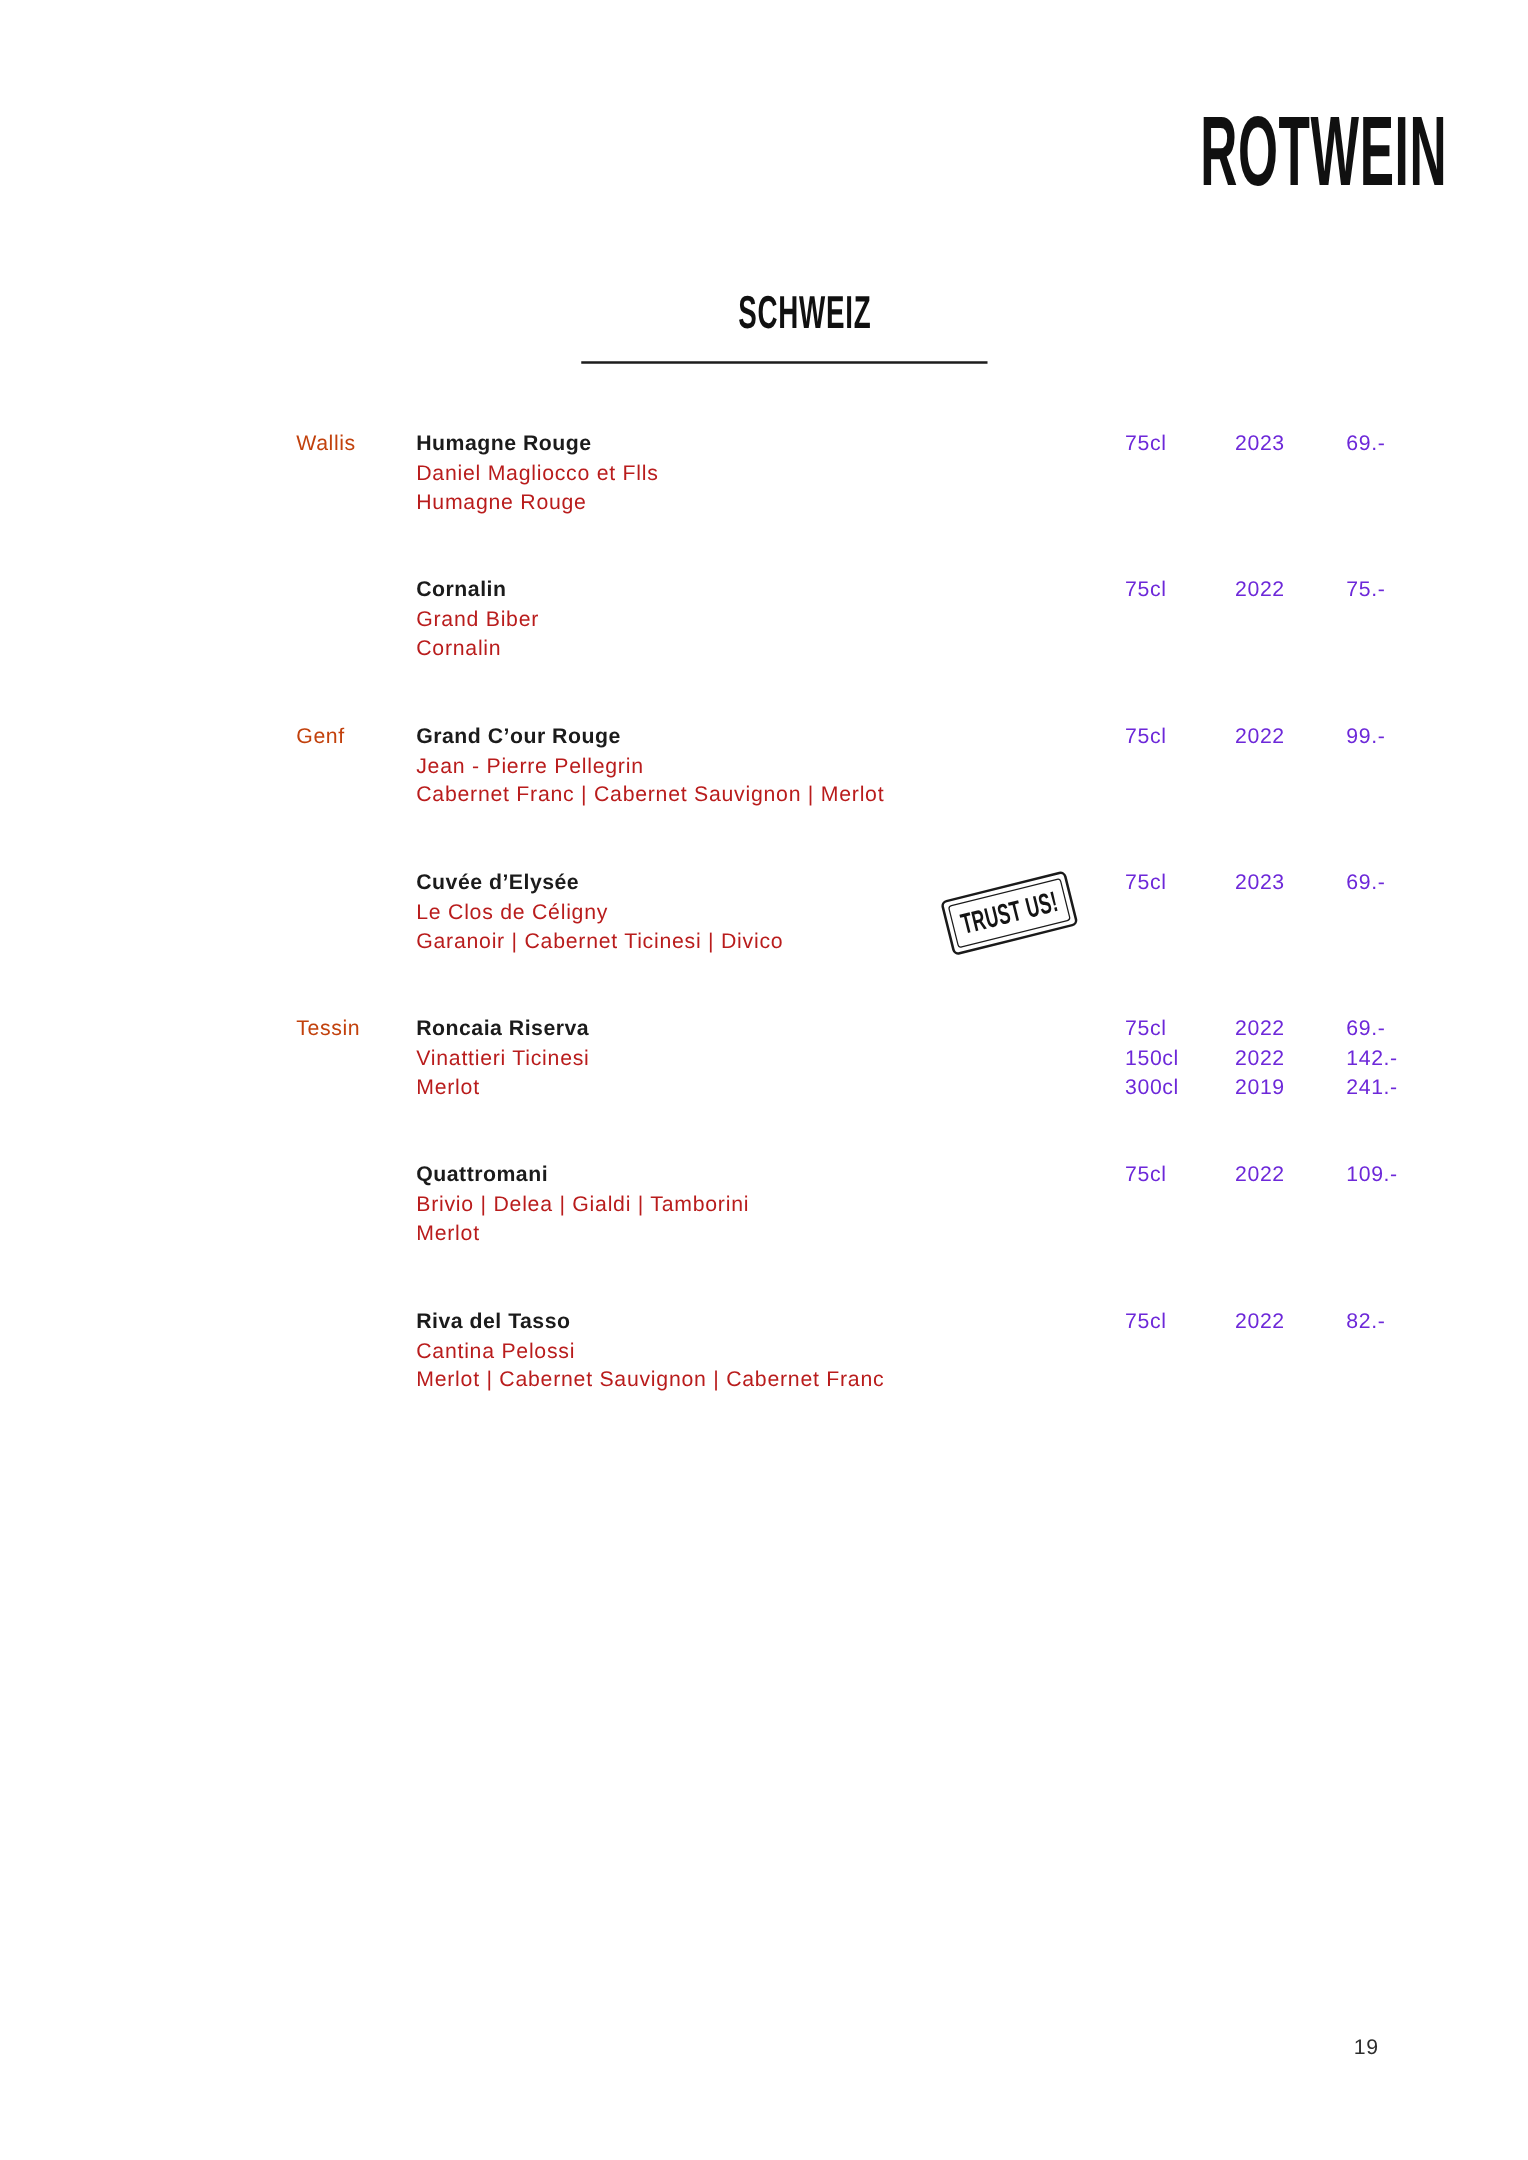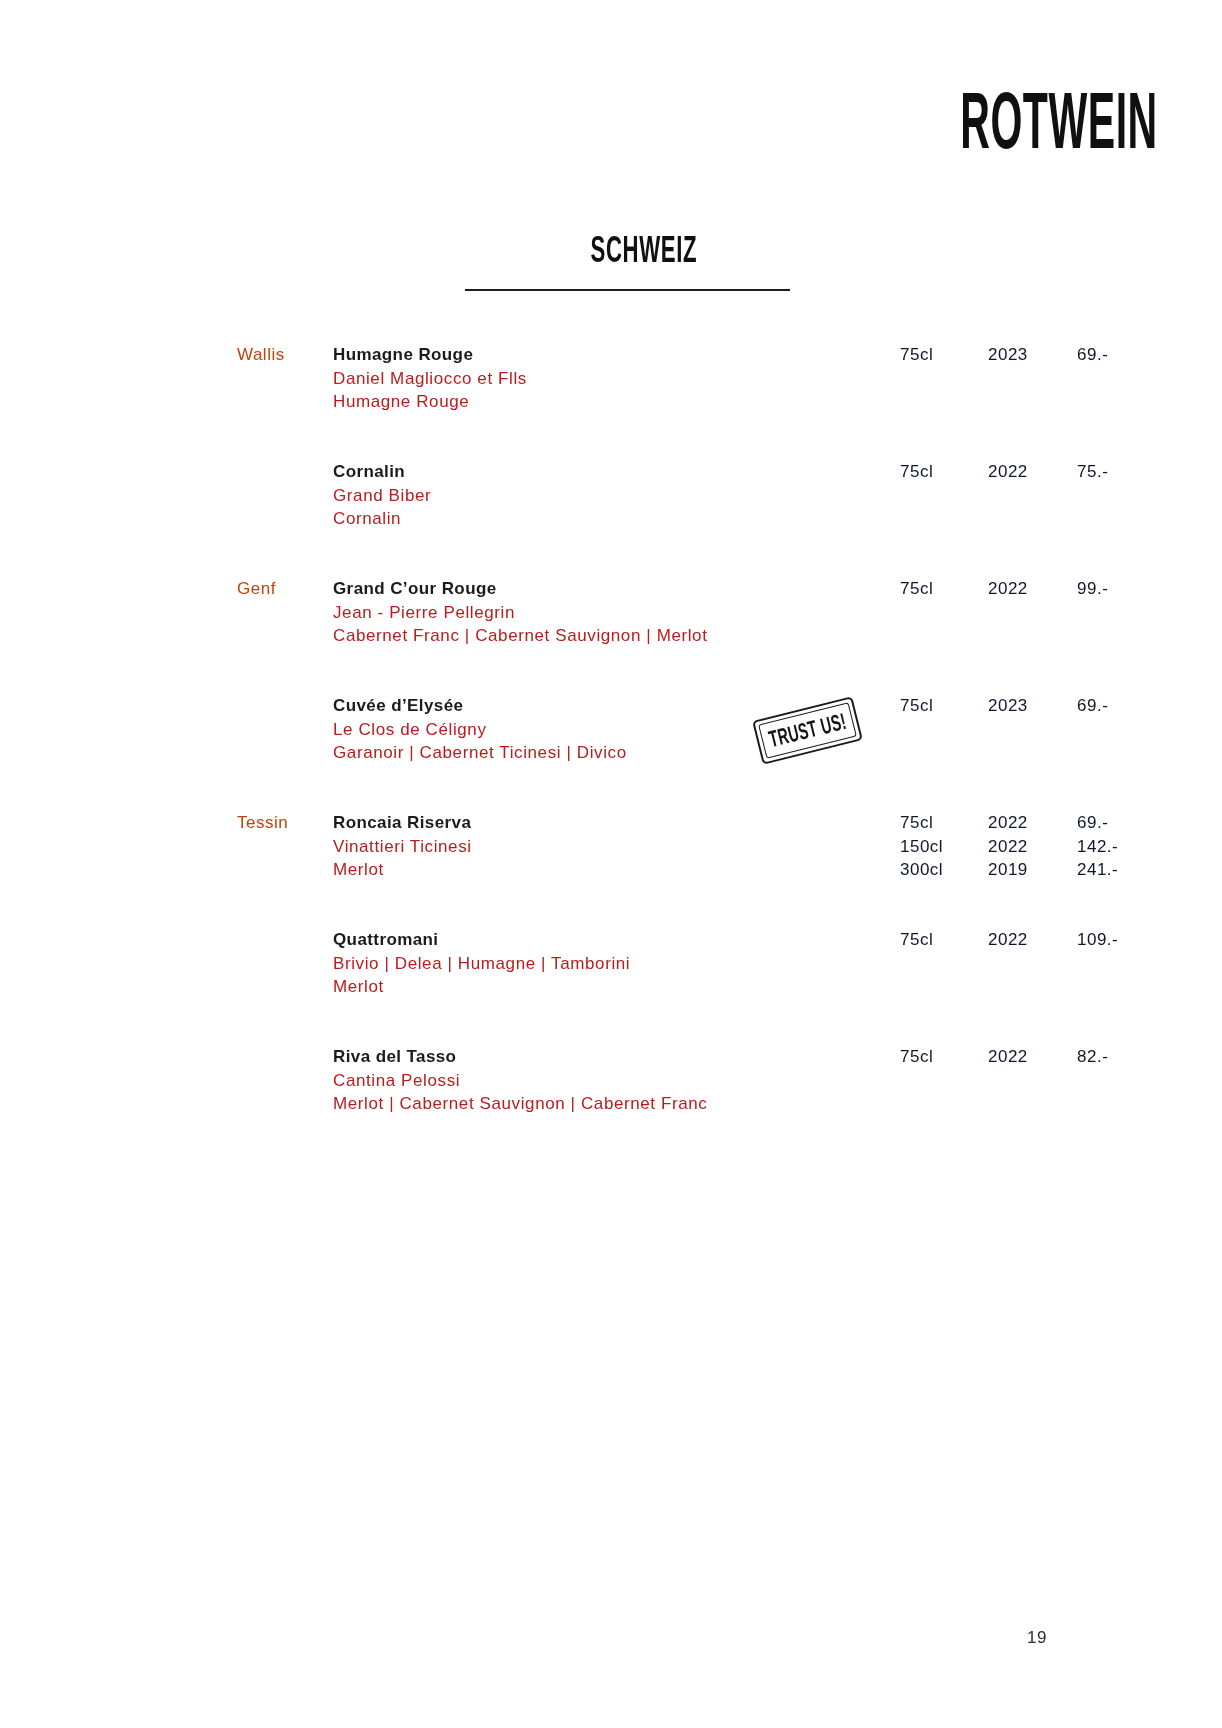--- a/index.html
+++ b/index.html
@@ -51,21 +51,21 @@
   .wine-producer,.wine-grapes{
     font-size:17px;line-height:23.5px;color:#b91c1c;letter-spacing:0.6px;
   }
   .wine-offers{
     grid-column:3 / 6;
     display:grid;
     grid-template-columns:88px 89px auto;
     align-content:start;
   }
   .offer-size,.offer-year,.offer-price{
-    font-size:17px;line-height:23.5px;letter-spacing:0.5px;color:#0f172a;white-space:nowrap;
+    font-size:17px;line-height:23.5px;letter-spacing:0.5px;color:#6d28d9;white-space:nowrap;
   }
   
   .stamp{
     position:absolute;left:756px;top:708px;
     width:103px;height:45px;
     border:2.5px solid #1a1a1a;border-radius:5px;
     transform:rotate(-14deg);transform-origin:50% 50%;
     display:flex;align-items:center;justify-content:center;
     box-sizing:border-box;background:#ffffff;
   }
@@ -73,21 +73,21 @@
     width:93px;height:35px;border:1.5px solid #1a1a1a;border-radius:3px;
     display:flex;align-items:center;justify-content:center;box-sizing:border-box;
   }
   .stamp-text{
     font-weight:700;font-size:23px;line-height:1;color:#141414;
     letter-spacing:0.5px;white-space:nowrap;
     transform:scaleX(0.62);transform-origin:50% 50%;
   }
   
   .page-number{
-    position:absolute;left:1027px;top:1628px;
+    position:absolute;left:1083px;top:1628px;
     font-size:17px;letter-spacing:0.5px;color:#2e2e2e;
   }
 </style>
 </head>
 <body>
 
 <div class="page">
 
   <div class="title-wrap">
     <div class="page-title">ROTWEIN</div>
@@ -173,21 +173,21 @@
           <div class="offer-size">300cl</div>
           <div class="offer-year">2019</div>
           <div class="offer-price">241.-</div>
         </div>
   </div>
 
   <div class="wine-row">
     <div class="region-label"></div>
     <div class="wine-main">
       <div class="wine-name">Quattromani</div>
-      <div class="wine-producer">Brivio | Delea | Humagne | Tamborini</div>
+      <div class="wine-producer">Brivio | Delea | Gialdi | Tamborini</div>
       <div class="wine-grapes">Merlot</div>
     </div>
     <div class="wine-offers">
           <div class="offer-size">75cl</div>
           <div class="offer-year">2022</div>
           <div class="offer-price">109.-</div>
         </div>
   </div>
 
   <div class="wine-row">

